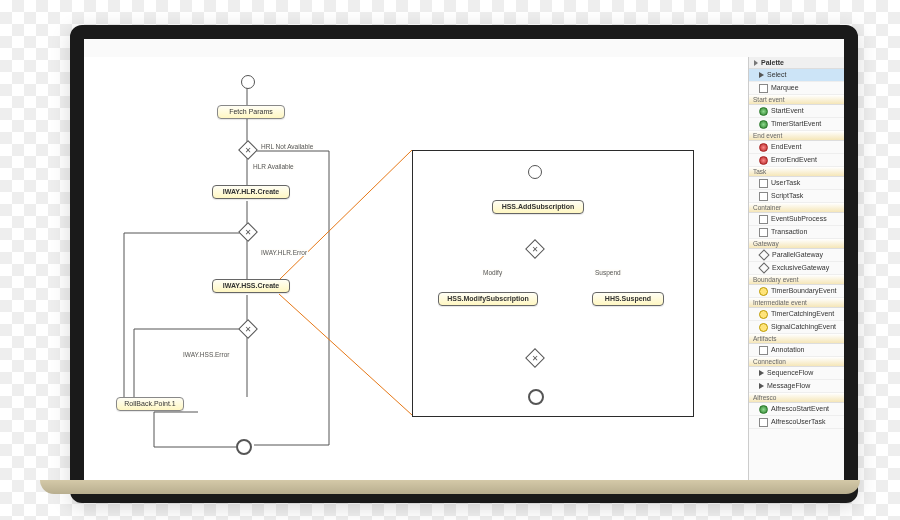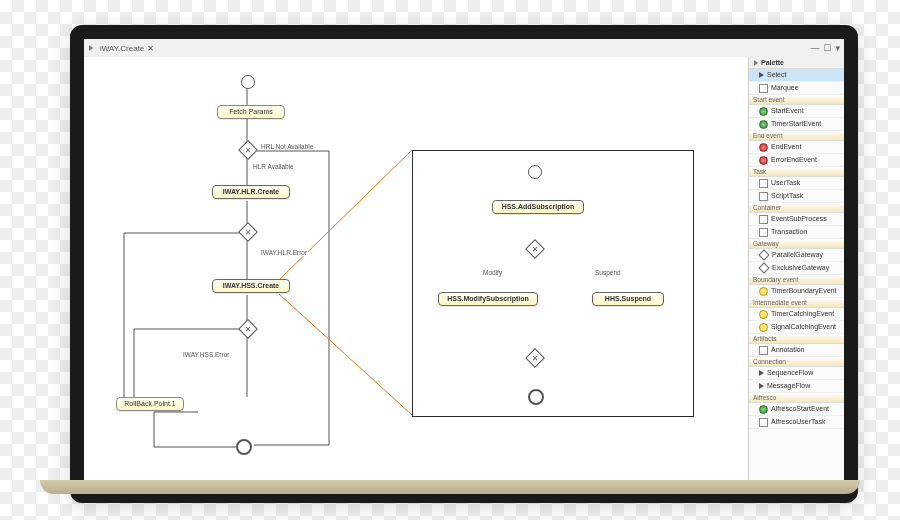--- a/index.html
+++ b/index.html
@@ -39,32 +39,20 @@
   .sub{position:absolute;border:1px solid #2b2b2b;background:#fff}
   svg.wires{position:absolute;inset:0;pointer-events:none}
 </style>
 </head>
 <body>
 
 <div class="checker"></div>
 
 <div class="laptop">
 
-  <div class="tabbar">
-    <span class="ico tri"></span>
-    <span class="tab">
-      <span>iWAY.Create</span>
-      <span>✕</span>
-    </span>
-    <div class="wincontrols">
-      <span>—</span>
-      <span>☐</span>
-      <span>▾</span>
-    </div>
-  </div>
 
   <div class="workspace">
     <svg class="wires" viewBox="0 0 665 432">
       <g stroke="#555" fill="none" stroke-width="1">
         <line x1="163" y1="30" x2="163" y2="48"></line>
         <line x1="163" y1="62" x2="163" y2="86"></line>
         <line x1="163" y1="100" x2="163" y2="128"></line>
         <line x1="163" y1="144" x2="163" y2="168"></line>
         <line x1="163" y1="182" x2="163" y2="222"></line>
         <line x1="163" y1="238" x2="163" y2="265"></line>

